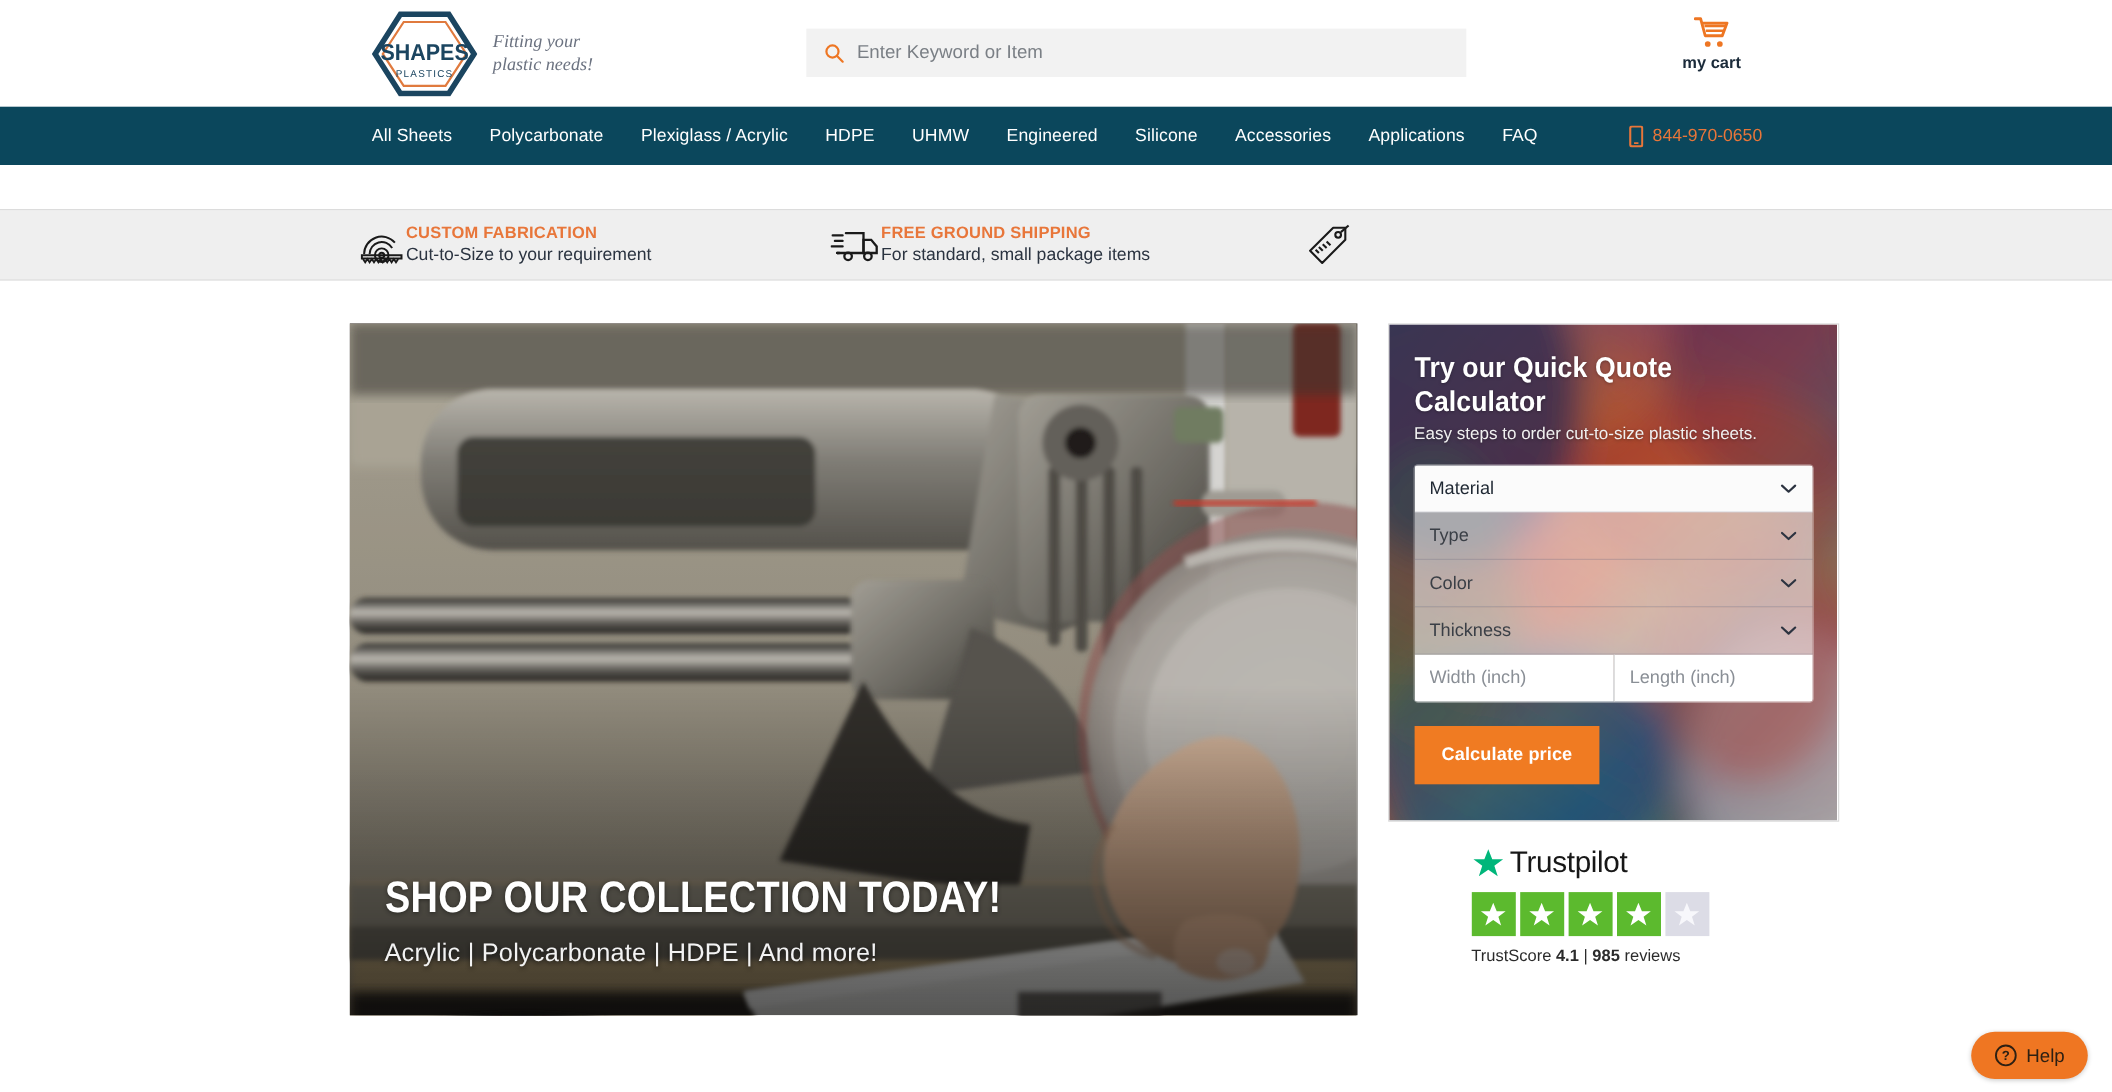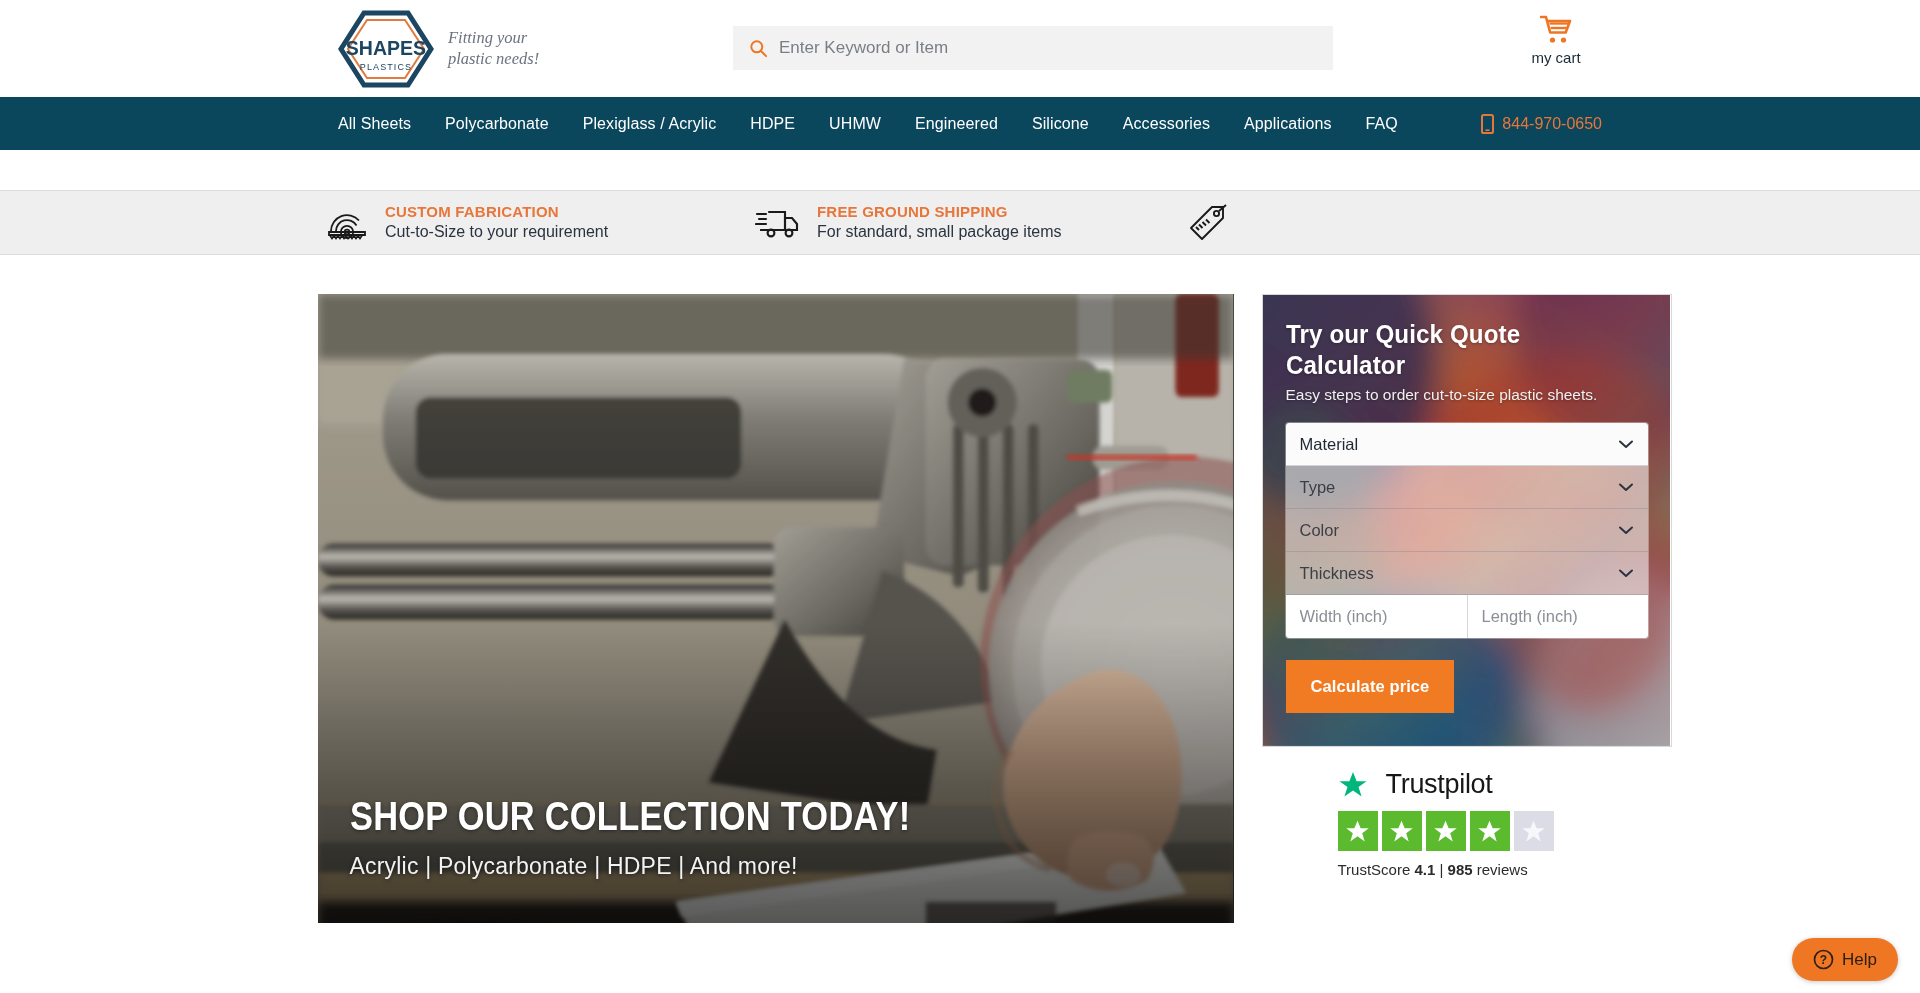--- a/index.html
+++ b/index.html
@@ -47,21 +47,21 @@
     font-family: "Liberation Sans", sans-serif;
     font-size: 17px; color: #33383d; width: 520px;
   }
   .search-input::placeholder { color: #7a7f85; }
 
   .cart-wrap {
     position: absolute; left: 1516px; top: 15px;
     width: 80px; text-align: center; cursor: pointer;
   }
   .cart-icon { display:block; margin: 0 auto 4px; }
-  .cart-label { font-size: 15px; color: #1b2b3a; font-weight: 400; }
+  .cart-label { font-size: 15px; color: #1b2b3a; font-weight: 700; }
 
   
   .navbar {
     height: 53px;
     background: #0b475c;
     display: flex; align-items: center;
     position: relative;
   }
   .nav-items {
     display: flex; align-items: center;
@@ -92,21 +92,21 @@
     height: 65px;
     background: #efefef;
     border-top: 1px solid #dcdcdc;
     border-bottom: 1px solid #dcdcdc;
     display: flex;
     align-items: center;
     justify-content: center;
     gap: 0;
   }
   .benefit {
-    display: flex; align-items: center; gap: 16px;
+    display: flex; align-items: center; 
     width: 430px;
     justify-content: flex-start;
     padding-left: 10px;
   }
   .benefit-icon { flex: 0 0 auto; }
   .benefit-title {
     color: #e8763a; font-size: 15px; font-weight: bold;
     letter-spacing: 0.2px; line-height: 1.3;
   }
   .benefit-sub { color: #2a3340; font-size: 16px; line-height: 1.35; }
@@ -215,21 +215,21 @@
     color: #ffffff;
     font-size: 16.5px; font-weight: bold;
     padding: 17px 25px;
     border: none; cursor: pointer;
     font-family: "Liberation Sans", sans-serif;
     letter-spacing: 0.1px;
   }
 
   
   .trustpilot { margin-top: 22px; padding-left: 76px; }
-  .tp-brand { display: flex; align-items: center; gap: 18px; }
+  .tp-brand { display: flex; align-items: center; gap: 5px; }
   .tp-name { font-size: 27px; color: #171717; letter-spacing: -0.3px; }
   .tp-stars { display: flex; gap: 4px; margin-top: 11px; }
   .tp-star { width: 40px; height: 40px; display: flex; align-items: center; justify-content: center; }
   .tp-star.on { background: #5cba2e; }
   .tp-star.off { background: #dcdce6; }
   .tp-score { margin-top: 10px; font-size: 15px; color: #2b2b2b; }
   .tp-score b { font-weight: bold; }
 
   
   .help-btn {

